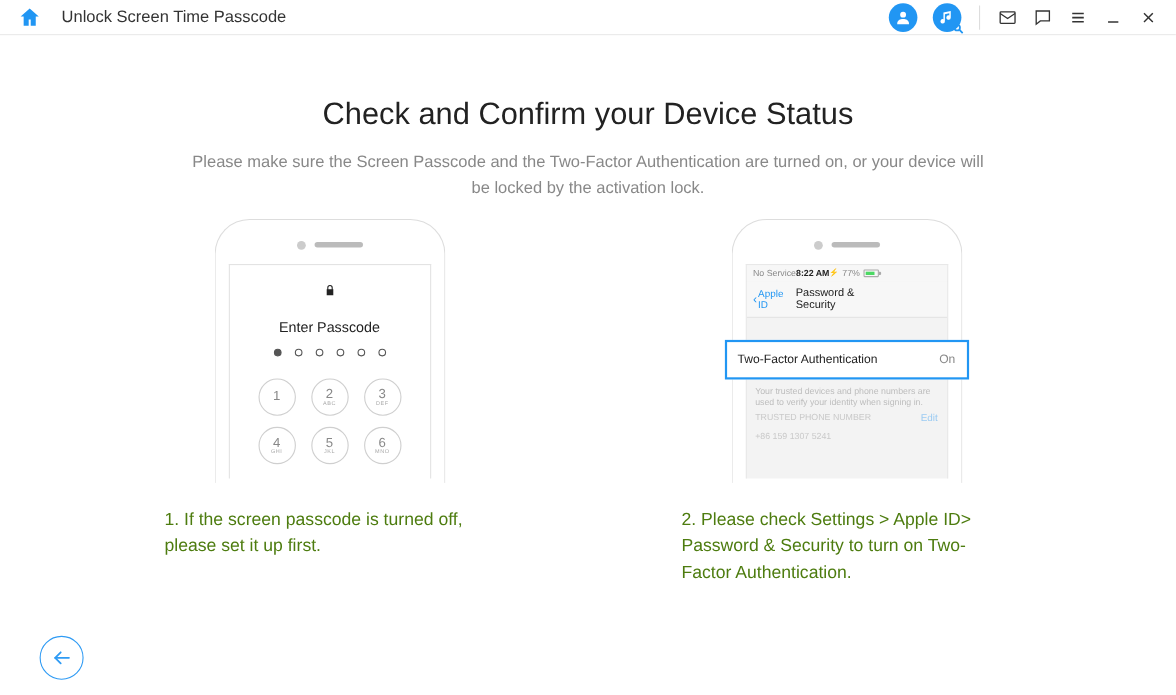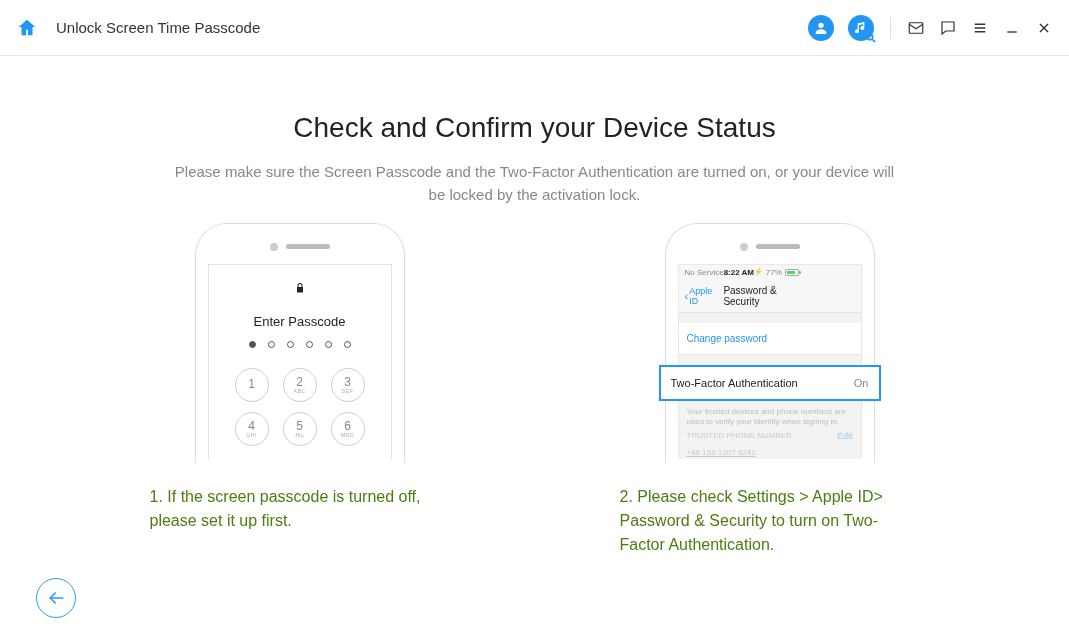--- a/index.html
+++ b/index.html
@@ -7,21 +7,21 @@
     font-family: -apple-system, BlinkMacSystemFont, "Segoe UI", Arial, sans-serif;
     background: #fff;
     color: #333;
     width: 1069px;
     height: 632px;
     overflow: hidden;
     position: relative;
   }
   
   .header {
-    height: 56px;
+    height: 32px;
     display: flex;
     align-items: center;
     padding: 0 16px;
     border-bottom: 1px solid #e9e9e9;
   }
   .home-icon { color: #2196f3; display: flex; align-items: center; margin-right: 18px; cursor: pointer; }
   .app-title { font-size: 15px; color: #333; flex: 0 0 auto; }
   .header-spacer { flex: 1; }
   .header-right { display: flex; align-items: center; gap: 14px; }
   .circle-btn {
@@ -264,33 +264,32 @@
           </div>
           <div class="nav-row">
             <span class="nav-back">
                 <span class="chev">‹</span>
                 <span>Apple ID</span>
               </span>
             <span class="nav-title">Password &amp; Security</span>
             <span class="spacer"></span>
           </div>
           <div class="cell gap"></div>
-          <div class="cell white link">Change password</div>
           <div class="cell gap"></div>
           <div class="twofa-row">
             <span>Two-Factor Authentication</span>
             <span class="on">On</span>
           </div>
           <div class="muted">
             <span>Your trusted devices and phone numbers are used to verify your identity when signing in.</span>
             <div style="clear:both; margin-top:4px;">
               <span style="color:#c9c9c9;">TRUSTED PHONE NUMBER</span>
               <span class="edit">Edit</span>
             </div>
-            <div style="color:#c9c9c9; margin-top:6px;text-decoration:underline;">+86 159 1307 5241</div>
+            <div style="color:#c9c9c9; margin-top:6px;">+86 159 1307 5241</div>
           </div>
         </div>
       </div>
       <p class="caption">2. Please check Settings &gt; Apple ID&gt; Password &amp; Security to turn on Two-Factor Authentication.</p>
     </div>
   </div>
 
 </div>
 
 <div class="back-circle">

